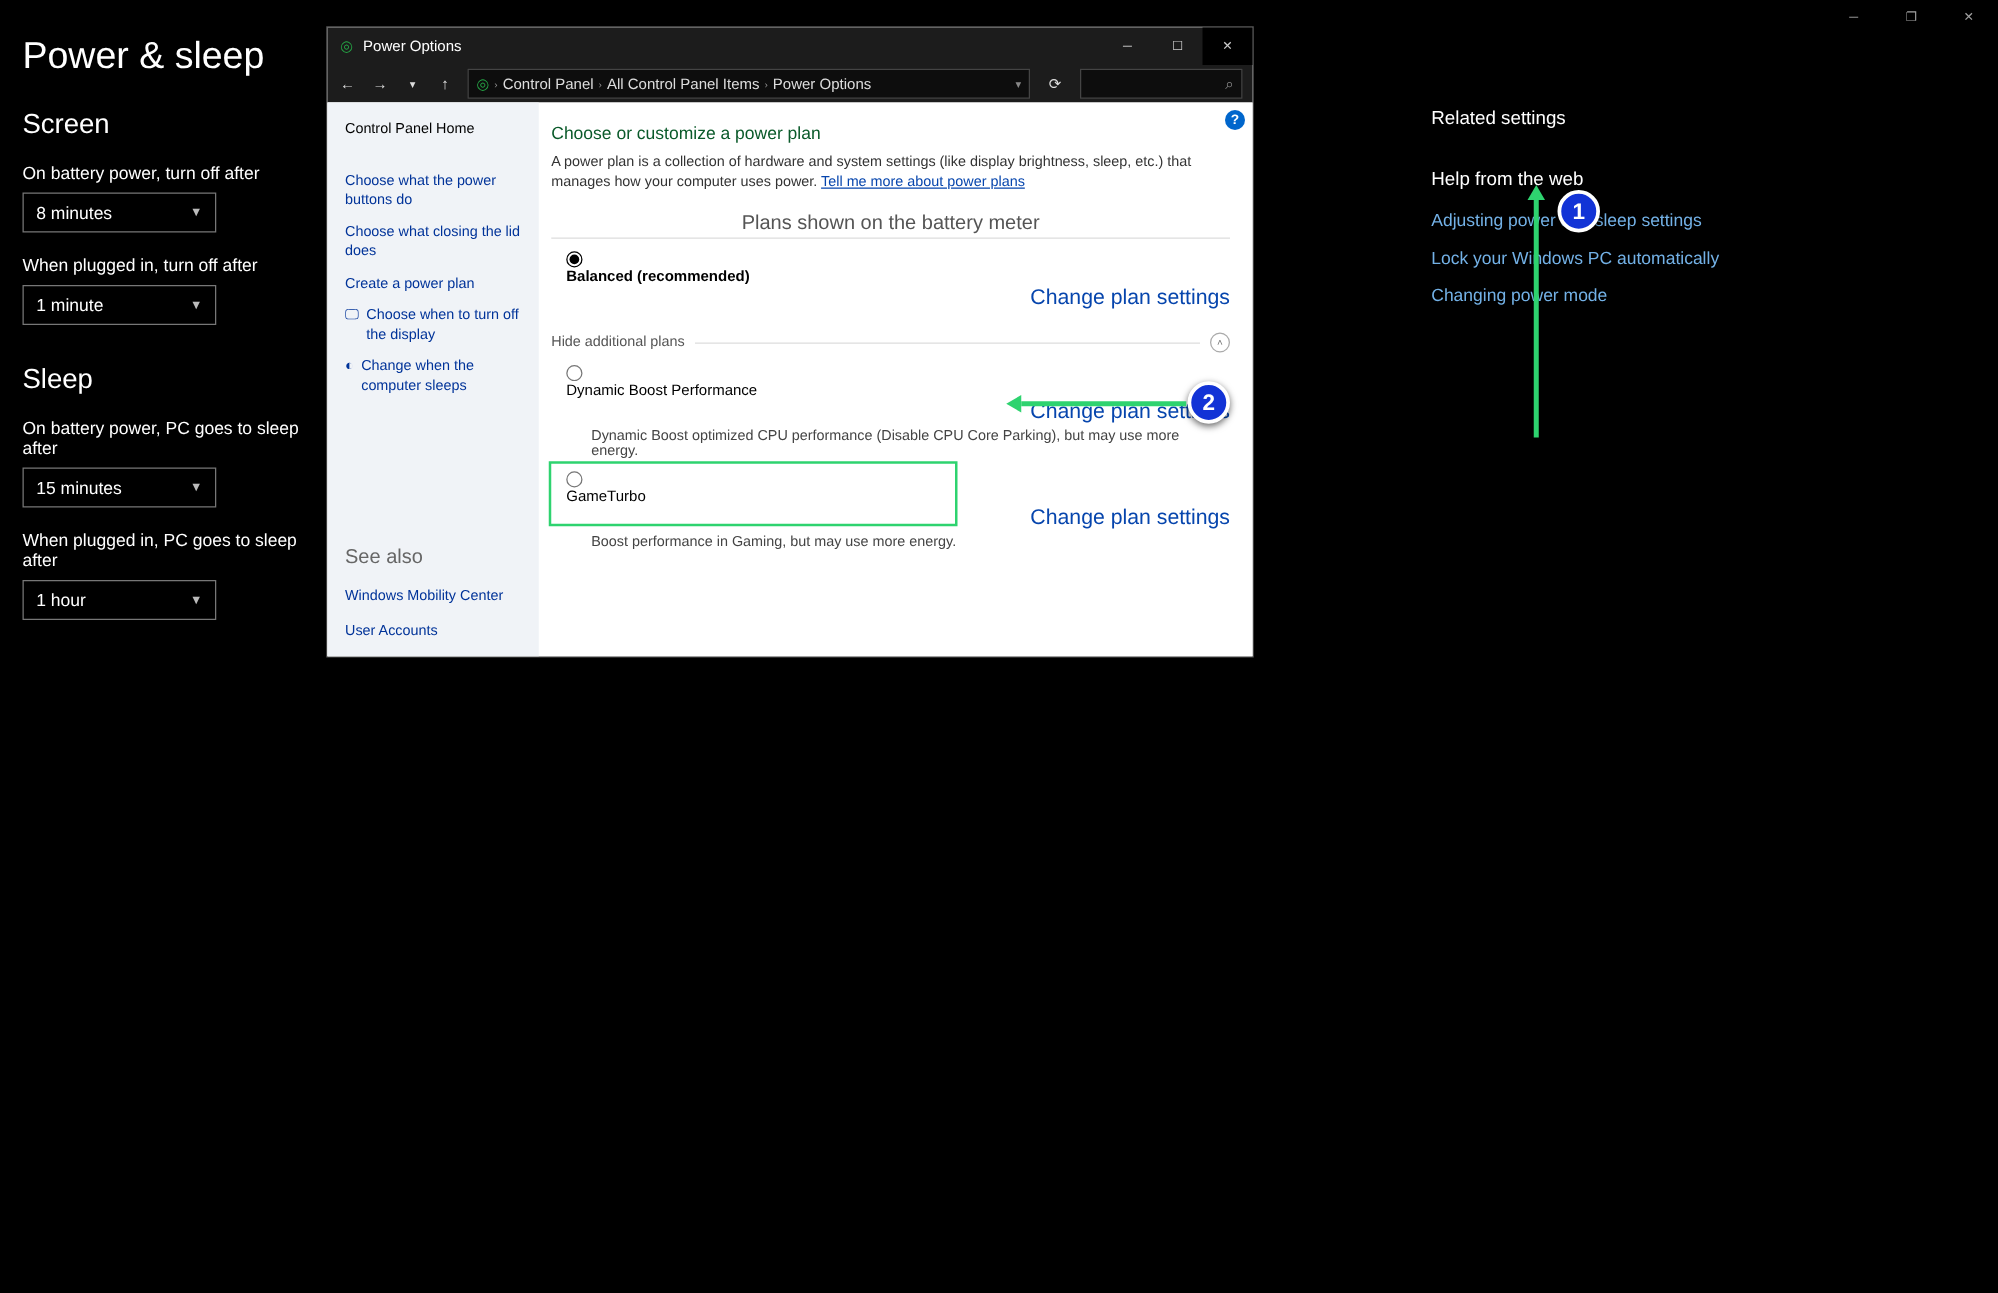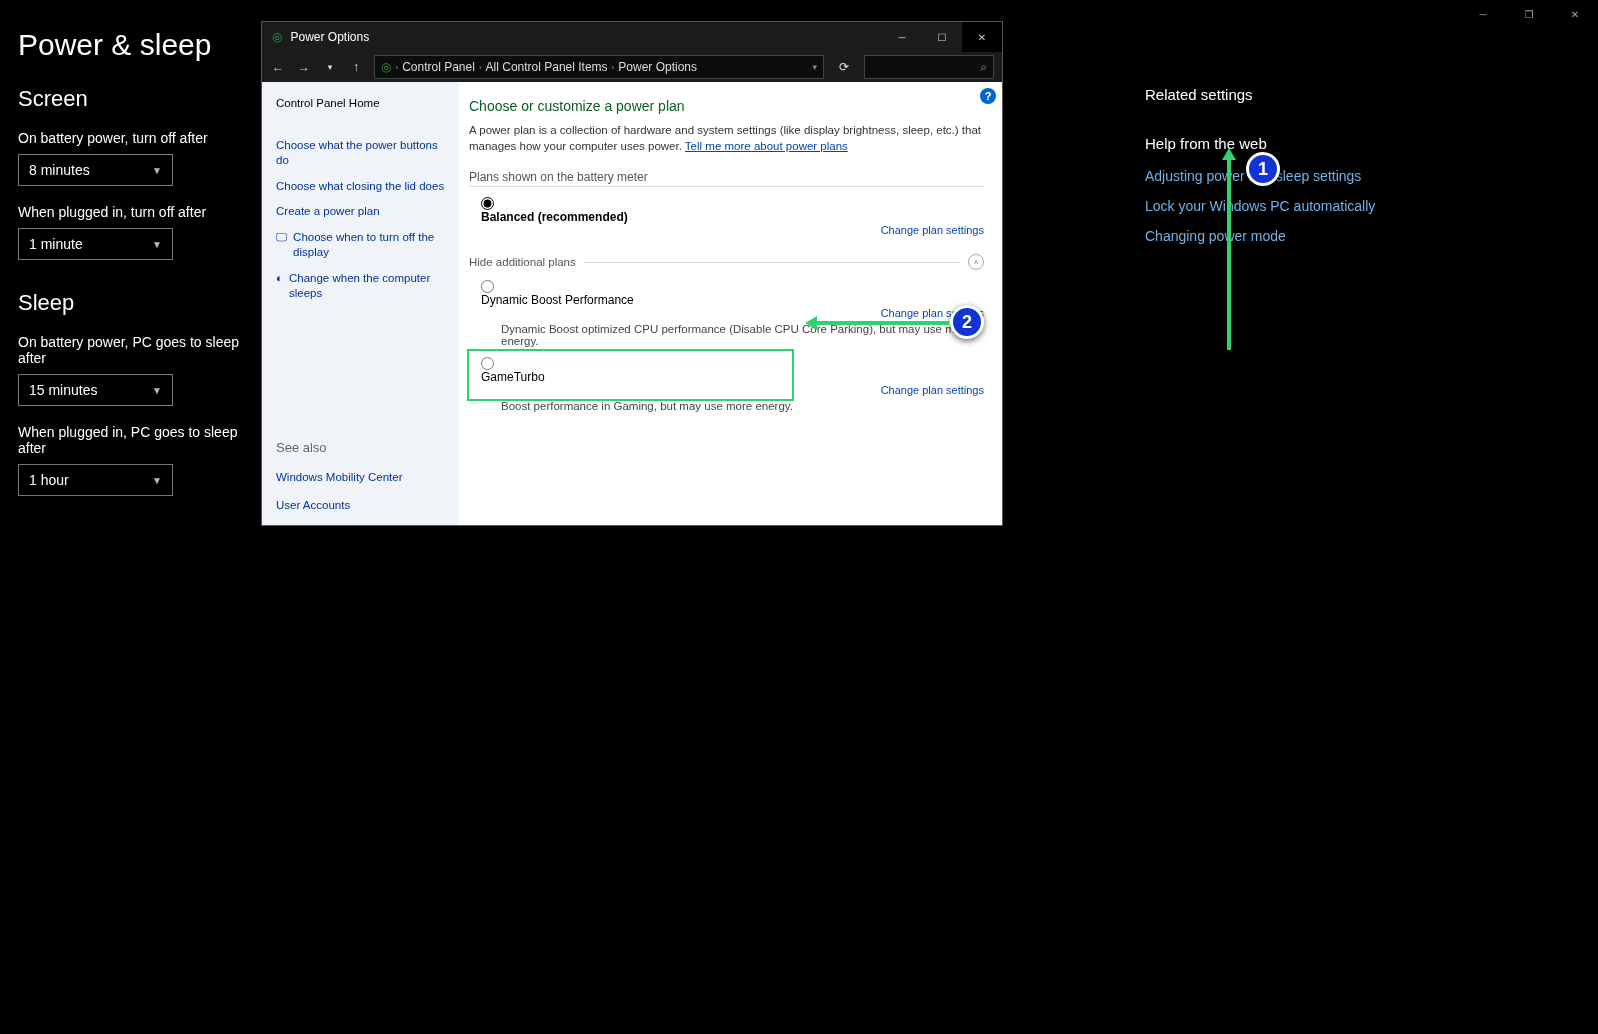--- a/index.html
+++ b/index.html
@@ -77,41 +77,41 @@
   }
   .cp-nav .crumb-sep { color: #999; font-size: 8px; }
   .cp-nav .refresh { width: 20px; text-align: center; }
   .cp-nav .search {
     width: 130px; background: #0d0d0d; border: 1px solid #444; height: 24px;
     display: flex; align-items: center; justify-content: flex-end; padding: 0 6px;
   }
 
   .cp-body { display: flex; height: 443px; background: #fff; }
   .cp-left {
-    width: 197px; background: #f0f3f7; padding: 14px 14px;
+    width: 169px; background: #f0f3f7; padding: 14px 14px;
     display: flex; flex-direction: column; gap: 10px;
   }
   .cp-left .leftlink { color: #003399; cursor: pointer; font-size: 11.5px; line-height: 1.35; }
   .cp-left .leftlink.icon { display:flex; gap:6px; }
-  .cp-left .seealso { color:#666; margin-top:auto; font-size:13px; }
+  .cp-left .seealso { color:#666; margin-top:auto; font-size:16px; }
   .cp-left .sa-link { color:#003399; cursor:pointer; font-size:11.5px; margin-top:6px; }
 
   .cp-main { flex:1; padding: 16px 18px 16px 10px; position: relative; }
   .cp-main h3 { color:#0a5a2a; font-weight:400; font-size:14px; margin-bottom:8px; }
   .cp-main .desc { font-size:11.5px; color:#333; line-height:1.4; }
   .cp-main .desc a { color:#0645ad; text-decoration:underline; }
-  .cp-main .sect-label { font-size:12px; color:#555; margin-top:16px; }
+  .cp-main .sect-label { font-size:16px; color:#555; margin-top:16px;text-align:center; }
   .cp-main hr.soft { border:none; border-top:1px solid #ddd; margin-top:2px; }
 
   .plan { margin-top:8px; padding-left:12px; position:relative; }
   .plan .row { display:flex; align-items:flex-start;flex-direction:column; }
   .plan input[type=radio]{ margin-top:2px; margin-right:6px; accent-color:#000; }
   .plan .name { font-weight:700; }
   .plan .pdesc { font-size:11.5px; color:#444; padding:4px 0 0 20px; }
-  .plan .change { color:#0645ad; cursor:pointer; font-size:11px; margin-left:auto; }
+  .plan .change { color:#0645ad; cursor:pointer; font-size:17px; margin-left:auto; }
 
   .hide-row { display:flex; align-items:center; margin-top:18px; }
   .hide-row .lbl2 { font-size:11.5px; color:#555; }
   .hide-row hr { flex:1; margin:0 8px; border:none; border-top:1px solid #ddd; }
   .hide-row .circle { width:16px;height:16px;border:1px solid #aaa;border-radius:50%;display:flex;align-items:center;justify-content:center;font-size:8px;color:#777;background:#fff;cursor:pointer;}
 
   .help-icon {
     position:absolute; top:6px; right:6px; width:16px;height:16px;background:#0066cc;
     color:#fff;border-radius:50%;display:flex;align-items:center;justify-content:center;
     font-size:11px;font-weight:700;cursor:pointer;

